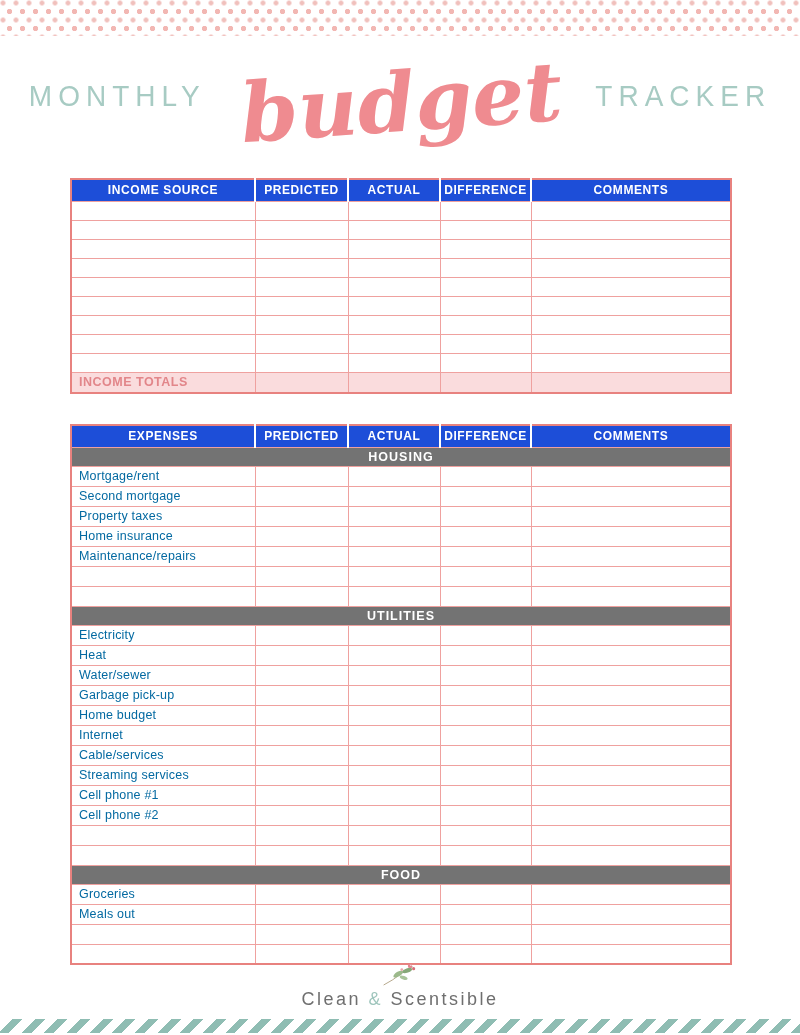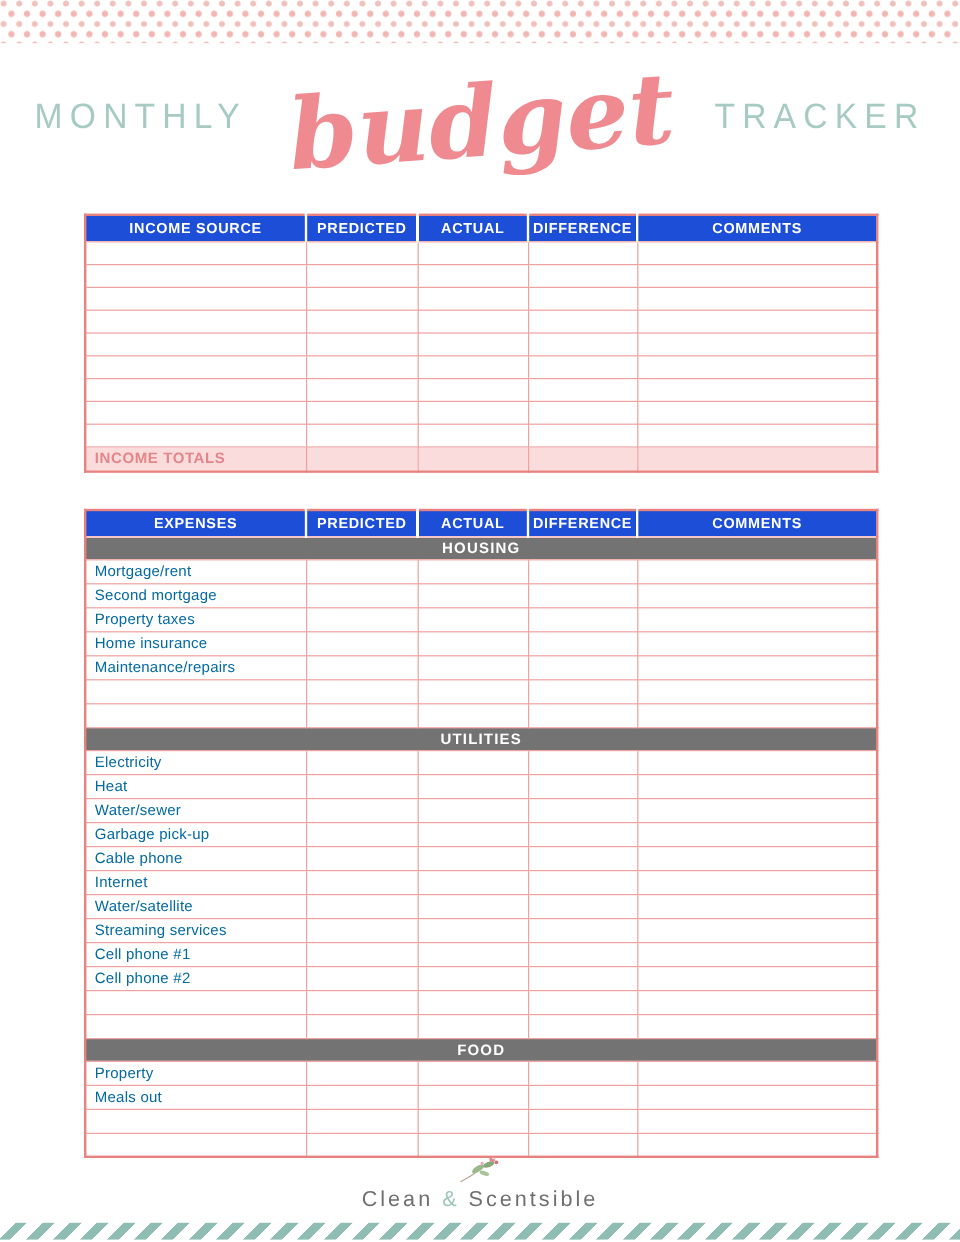--- a/index.html
+++ b/index.html
@@ -291,35 +291,35 @@
           <td></td>
         </tr>
         <tr class="data-row">
           <td class="label">Garbage pick-up</td>
           <td></td>
           <td></td>
           <td></td>
           <td></td>
         </tr>
         <tr class="data-row">
-          <td class="label">Cable phone</td>
+          <td class="label">Home budget</td>
           <td></td>
           <td></td>
           <td></td>
           <td></td>
         </tr>
         <tr class="data-row">
           <td class="label">Internet</td>
           <td></td>
           <td></td>
           <td></td>
           <td></td>
         </tr>
         <tr class="data-row">
-          <td class="label">Water/satellite</td>
+          <td class="label">Cable/services</td>
           <td></td>
           <td></td>
           <td></td>
           <td></td>
         </tr>
         <tr class="data-row">
           <td class="label">Streaming services</td>
           <td></td>
           <td></td>
           <td></td>
@@ -350,21 +350,21 @@
           <td></td>
           <td></td>
           <td></td>
           <td></td>
           <td></td>
         </tr>
         <tr class="band-row">
           <td colspan="5">FOOD</td>
         </tr>
         <tr class="data-row">
-          <td class="label">Property</td>
+          <td class="label">Groceries</td>
           <td></td>
           <td></td>
           <td></td>
           <td></td>
         </tr>
         <tr class="data-row">
           <td class="label">Meals out</td>
           <td></td>
           <td></td>
           <td></td>

